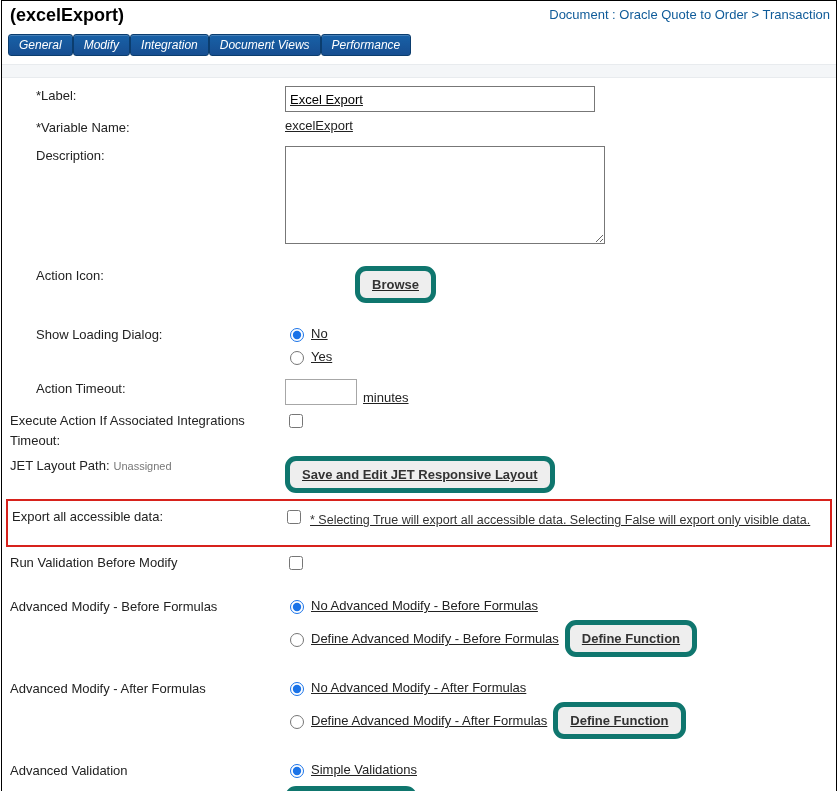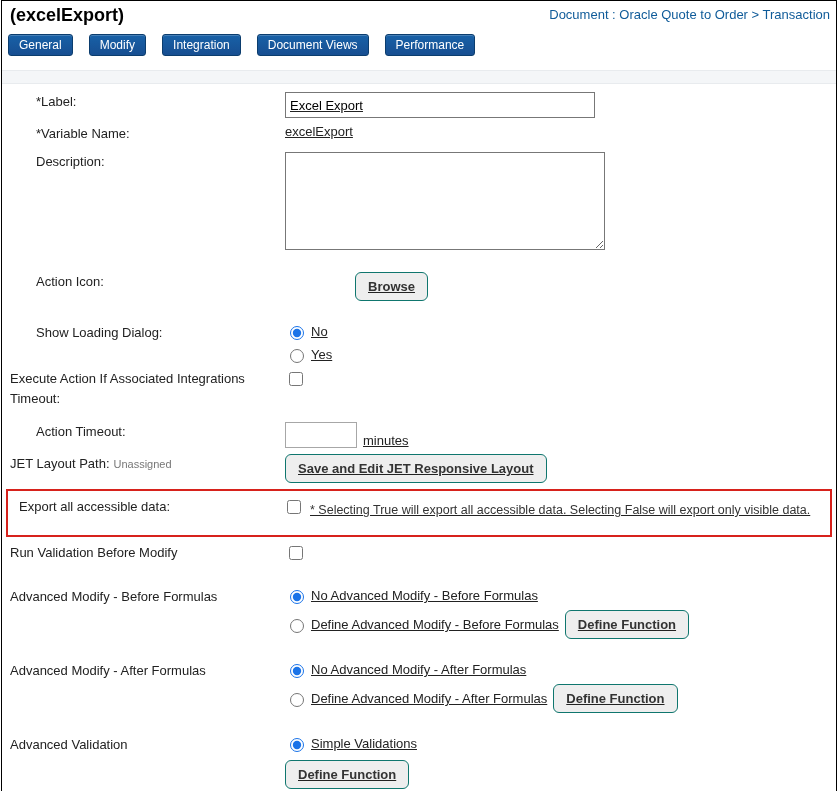--- a/index.html
+++ b/index.html
@@ -36,22 +36,23 @@
     }
     .breadcrumb {
       margin-left: auto;
       font-size: 13px;
       color: #0F5B99;
       padding-top: 2px;
     }
     .breadcrumb a { color: #0F5B99; text-decoration: none; cursor: pointer; text-align: right; }
     .tabs {
       display: flex;
-      gap: 16px;
-      margin: 6px 0 14px 2px;
+      gap: 0;
+      margin: 6px 0 8px 2px;
+      font-style: italic;
     }
     .tab {
       display: inline-flex;
       align-items: center;
       justify-content: center;
       padding: 3px 10px;
       background: linear-gradient(#1861A7, #174E91);
       color: #fff;
       font-size: 12px;
       font-weight: normal;
@@ -118,43 +119,43 @@
       border: 1px solid #777;
       padding: 4px;
       font-family: Arial, sans-serif;
       font-size: 13px;
     }
     .btn {
       display: inline-flex;
       align-items: center;
       padding: 6px 12px;
       background: #eee;
-      border: 1px solid #0f766e;
+      border: 5px solid #0f766e;
       font-size: 13px;
       font-weight: bold;
       color: #333;
       cursor: pointer;
-      border-radius: 6px;
+      border-radius: 11px;
     }
     .btn.plain { font-weight: bold; }
     .radio-line, .check-line { display: flex; align-items: center; gap: 4px; }
     input[type="radio"], input[type="checkbox"] {
       width: 14px; height: 14px;
       accent-color: #1a73e8;
     }
     .stack { display: flex; flex-direction: column; gap: 6px; }
     .link { color: #0F5B99; cursor: pointer; text-decoration: none; }
     .jet-lbl { display:flex; gap:4px; align-items: baseline;}
     .jet-val { color: #777; font-size: 11px;}
     .highlight-row {
       border: 2px solid #d7221c;
       padding: 6px 0 16px 0;
       margin: 4px -4px 2px -4px;
     }
-    .highlight-row .lbl { padding-left: 11px; }
+    .highlight-row .lbl { padding-left: 4px; }
     .hint-inline { font-size: 12.5px; color: #333; }
     .inline-after-radio { display:flex; align-items:center; gap:6px; }
     .val-stack { display:flex; flex-direction:column; gap:8px; }
   </style>
 </head>
 <body>
 
 <div class="wrap">
 
   <div class="header">
@@ -213,32 +214,32 @@
             <span>No</span>
           </label>
           <label class="radio-line">
             <input type="radio" name="showloading" style="">
             <span>Yes</span>
           </label>
         </div>
       </div>
     </div>
 
-    <div class="row">
-      <div class="lbl no-indent">Execute Action If Associated Integrations Timeout:</div>
-      <div class="field">
-        <input type="checkbox" style="">
-      </div>
-    </div>
-
     <div class="row" style="margin-top:14px;">
       <div class="lbl">Action Timeout:</div>
       <div class="field">
         <input type="text" class="tiny" style="">
         <span>minutes</span>
+      </div>
+    </div>
+
+    <div class="row">
+      <div class="lbl no-indent">Execute Action If Associated Integrations Timeout:</div>
+      <div class="field">
+        <input type="checkbox" style="">
       </div>
     </div>
 
     <div class="row">
       <div class="lbl no-indent jet-lbl">
         <span>JET Layout Path:</span>
         <span class="jet-val">Unassigned</span>
       </div>
       <div class="field">
         <button class="btn">Save and Edit JET Responsive Layout</button>

